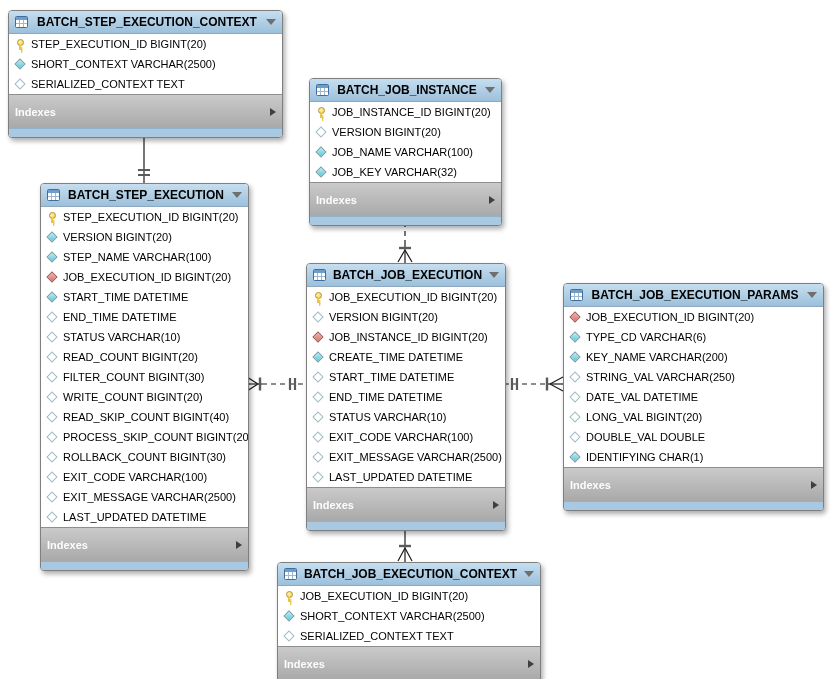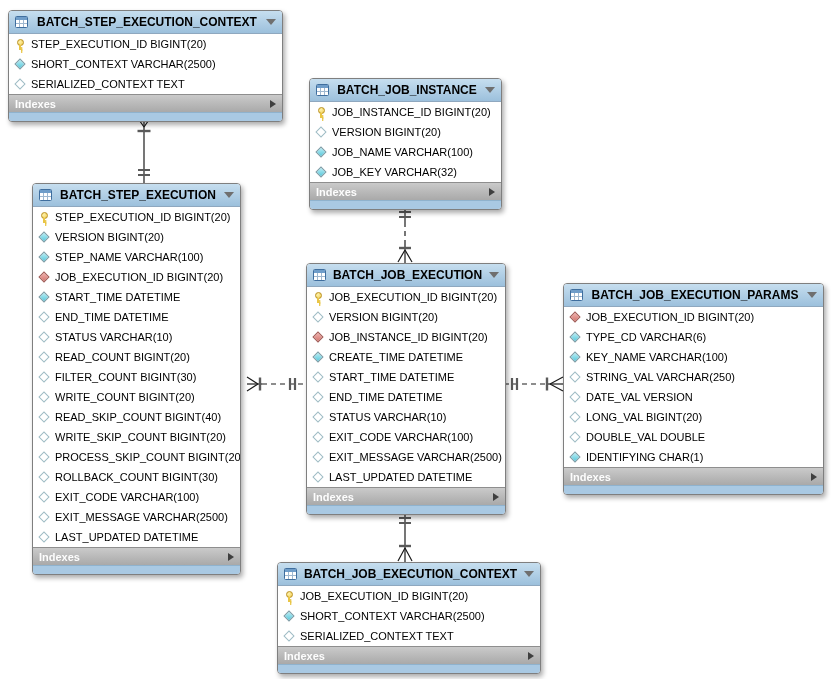--- a/index.html
+++ b/index.html
@@ -22,21 +22,21 @@
   .cicon{position:relative;width:12px;height:12px;flex:0 0 auto;}
   .cicon.fd,.cicon.od,.cicon.rd{width:8px;height:8px;margin:2px;transform:rotate(45deg);box-sizing:border-box;}
   .cicon.fd{background:linear-gradient(135deg,#bdeef5,#58c8db);border:1px solid #7c9aa4;}
   .cicon.od{background:#ffffff;border:1px solid #9fbcc5;}
   .cicon.rd{background:linear-gradient(135deg,#f2b4b0,#d4766f);border:1px solid #9e5a55;}
   .cicon.key::before{content:"";position:absolute;left:2.5px;top:0.5px;width:7px;height:7px;
         border-radius:50%;background:radial-gradient(circle at 35% 35%,#fdf2ae,#f2cd4e);
         border:1px solid #b98f1f;box-sizing:border-box;}
   .cicon.key::after{content:"";position:absolute;left:5.2px;top:6.5px;width:2px;height:5.5px;
         background:#e9c545;box-shadow:1.7px 1.6px 0 -0.4px #e9c545,1.7px 3.4px 0 -0.4px #e9c545;}
-  .tfoot{display:flex;align-items:center;height:17px;padding:0 6px;
+  .tfoot{display:flex;align-items:center;height:17px;padding:8px 6px;
          background:linear-gradient(#cacaca,#a9a9a9);border-top:1px solid #8e8e8e;
          color:#fdfdfd;font-size:11px;font-weight:bold;}
   .texpand{margin-left:auto;width:0;height:0;border-top:4px solid transparent;
            border-bottom:4px solid transparent;border-left:6px solid #3f3f3f;}
   .tstrip{height:8px;background:#a9c9e3;border-top:1px solid #8fb2cd;border-radius:0 0 3px 3px;}
   .tbl-icon{flex:0 0 auto;display:inline-flex;}
 </style>
 </head>
 <body>
 
@@ -151,21 +151,21 @@
           <span class="clabel">JOB_KEY VARCHAR(32)</span>
         </div>
       </div>
     <div class="tfoot">
       <span>Indexes</span>
       <span class="texpand"></span>
     </div>
     <div class="tstrip"></div>
   </div>
 
-  <div class="table" style="left:32px;top:183px;width:207px">
+  <div class="table" style="left:40px;top:183px;width:207px">
     <div class="thead">
       <span class="tbl-icon">
         <svg width="13" height="12" viewBox="0 0 13 12">
             <rect x="0.5" y="0.5" width="12" height="11" rx="1" fill="#ffffff" stroke="#3f6e9e"></rect>
             <rect x="1" y="1" width="11" height="3" fill="#6f9dc9"></rect>
             <line x1="1" y1="7.5" x2="12" y2="7.5" stroke="#9fb8d0"></line>
             <line x1="4.5" y1="4" x2="4.5" y2="11" stroke="#9fb8d0"></line>
             <line x1="8.5" y1="4" x2="8.5" y2="11" stroke="#9fb8d0"></line>
           </svg>
       </span>
@@ -212,24 +212,20 @@
         <div class="trow">
           <span class="cicon od"></span>
           <span class="clabel">WRITE_COUNT BIGINT(20)</span>
         </div>
         <div class="trow">
           <span class="cicon od"></span>
           <span class="clabel">READ_SKIP_COUNT BIGINT(40)</span>
         </div>
         <div class="trow">
           <span class="cicon od"></span>
-          <span class="clabel">WRITE_SKIP_COUNT BIGINT(20)</span>
-        </div>
-        <div class="trow">
-          <span class="cicon od"></span>
           <span class="clabel">PROCESS_SKIP_COUNT BIGINT(20)</span>
         </div>
         <div class="trow">
           <span class="cicon od"></span>
           <span class="clabel">ROLLBACK_COUNT BIGINT(30)</span>
         </div>
         <div class="trow">
           <span class="cicon od"></span>
           <span class="clabel">EXIT_CODE VARCHAR(100)</span>
         </div>
@@ -330,29 +326,29 @@
         <div class="trow">
           <span class="cicon rd"></span>
           <span class="clabel">JOB_EXECUTION_ID BIGINT(20)</span>
         </div>
         <div class="trow">
           <span class="cicon fd"></span>
           <span class="clabel">TYPE_CD VARCHAR(6)</span>
         </div>
         <div class="trow">
           <span class="cicon fd"></span>
-          <span class="clabel">KEY_NAME VARCHAR(100)</span>
+          <span class="clabel">KEY_NAME VARCHAR(200)</span>
         </div>
         <div class="trow">
           <span class="cicon od"></span>
           <span class="clabel">STRING_VAL VARCHAR(250)</span>
         </div>
         <div class="trow">
           <span class="cicon od"></span>
-          <span class="clabel">DATE_VAL VERSION</span>
+          <span class="clabel">DATE_VAL DATETIME</span>
         </div>
         <div class="trow">
           <span class="cicon od"></span>
           <span class="clabel">LONG_VAL BIGINT(20)</span>
         </div>
         <div class="trow">
           <span class="cicon od"></span>
           <span class="clabel">DOUBLE_VAL DOUBLE</span>
         </div>
         <div class="trow">

